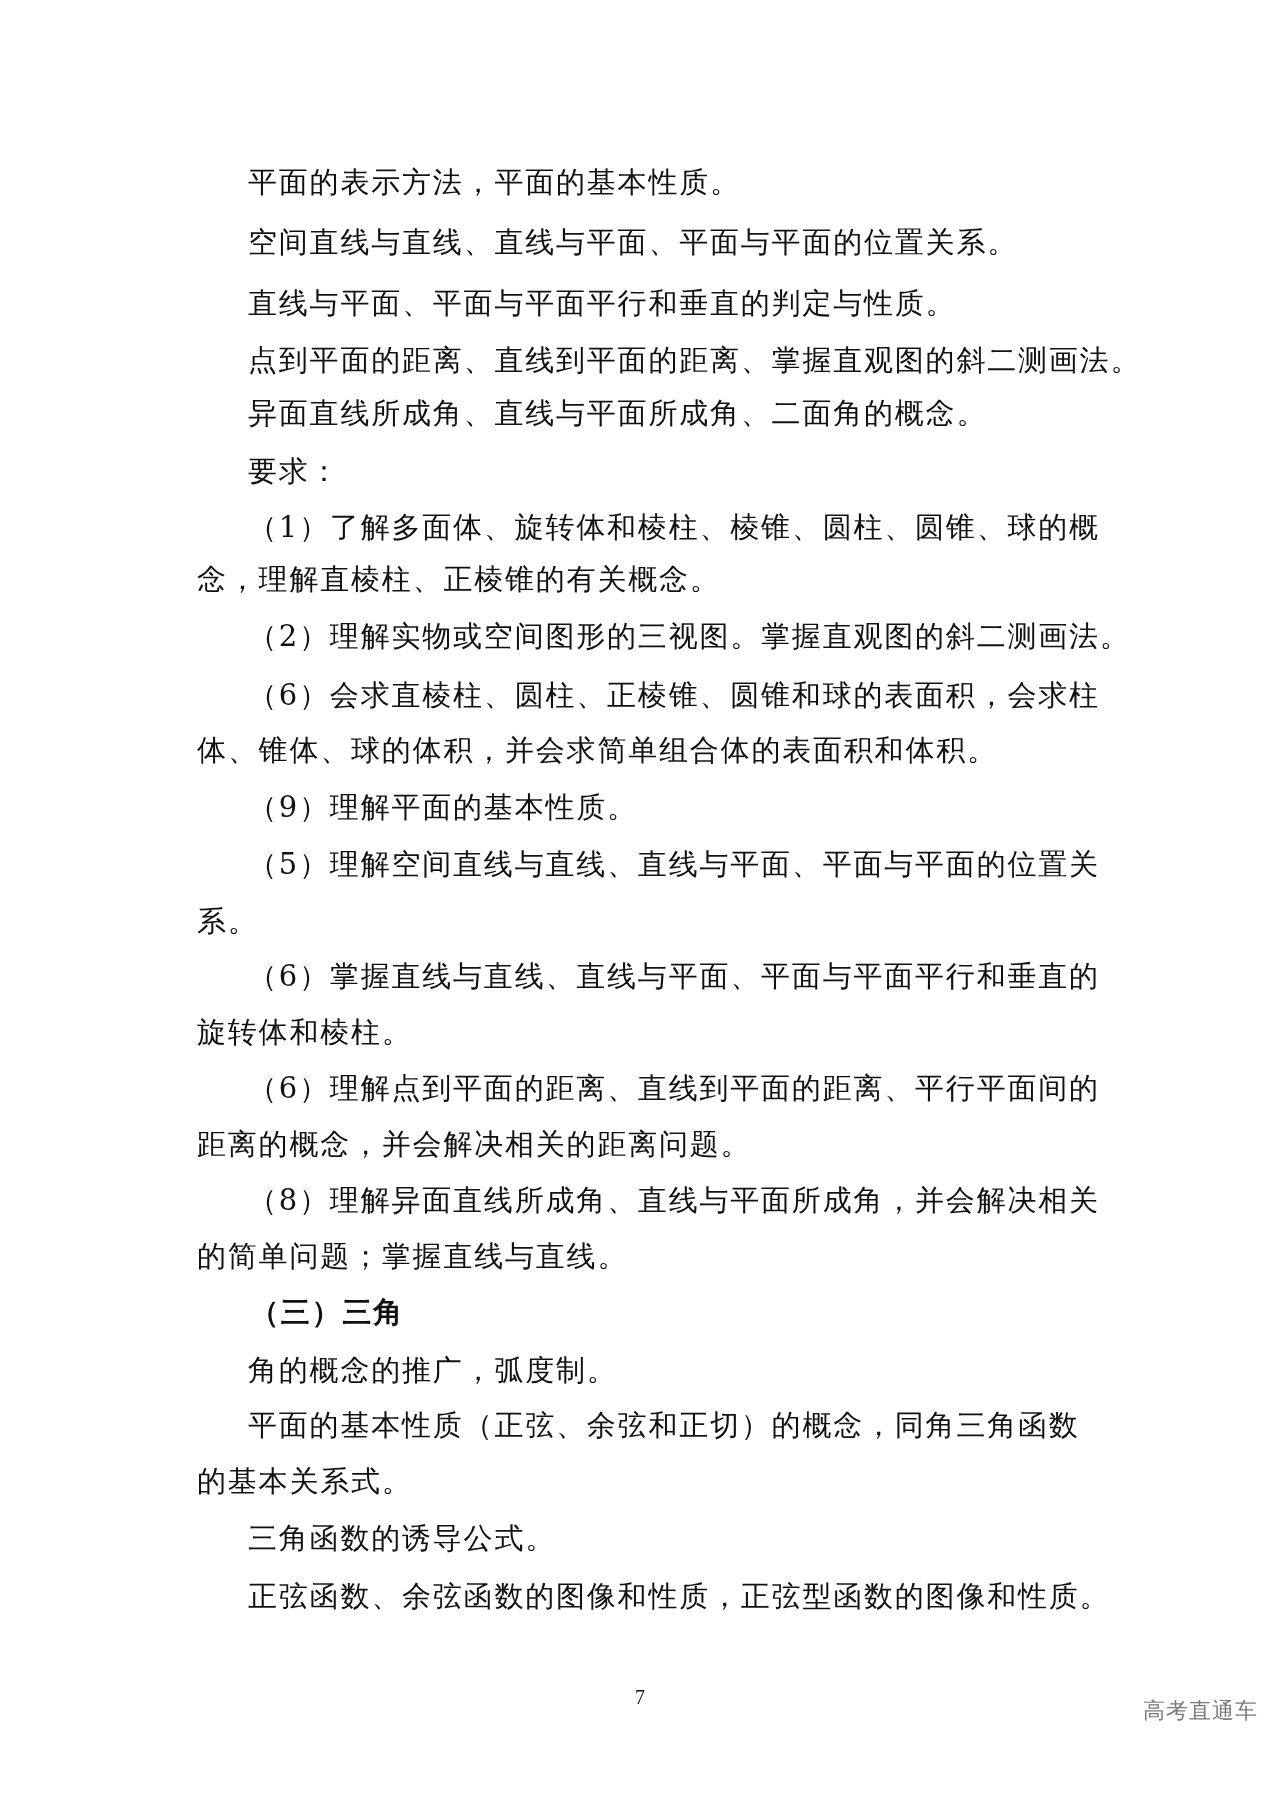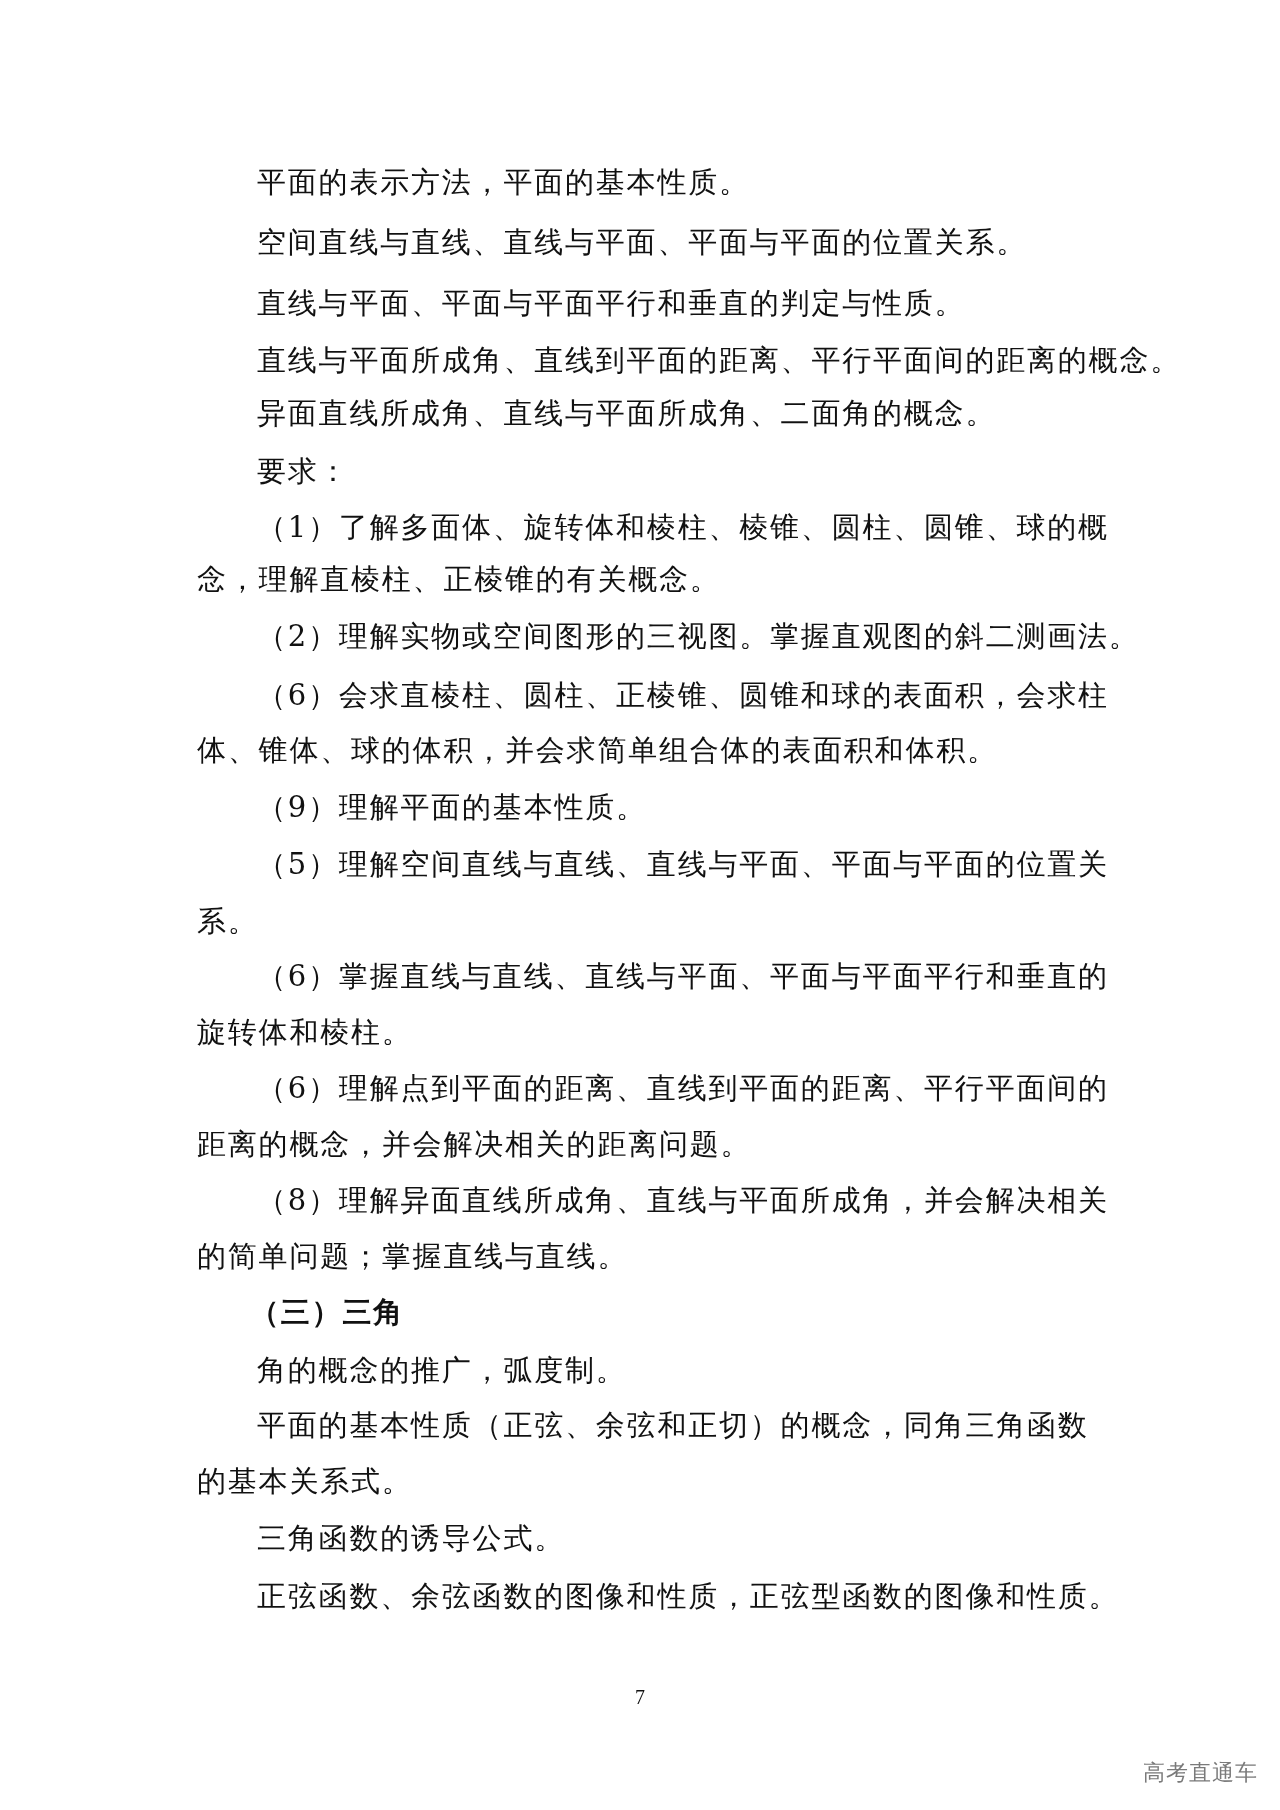--- a/index.html
+++ b/index.html
@@ -1,34 +1,34 @@
 <!DOCTYPE html>
 <html><head>
 <meta charset="utf-8">
 <style>
   html, body { margin: 0; padding: 0; background: #ffffff; }
   body { width: 1280px; height: 1810px; position: relative; overflow: hidden;
          font-family: "DejaVu Serif", "Liberation Serif", serif; color: #111; }
   .line { position: absolute; left: 197px; font-size: 29px; letter-spacing: 1.8px;
           line-height: 36px; white-space: nowrap; }
-  .indent { left: 257px; text-align: center; }
+  .indent { left: 248px; text-align: center; }
   .heading { font-family: "DejaVu Sans", "Liberation Sans", sans-serif; font-weight: bold; left: 250px; }
   .page-num { position: absolute; left: 0; width: 1280px; text-align: center; top: 1686px;
               font-size: 20px; font-family: "Liberation Serif", serif; }
-  .watermark { position: absolute; left: 1143px; top: 1758px; font-size: 22px; color: #7a7a7a;
+  .watermark { position: absolute; left: 1143px; top: 1696px; font-size: 22px; color: #7a7a7a;
                font-family: Liberation Sans, sans-serif; letter-spacing: 1px; }
 </style>
 </head>
 <body>
 
 <div>
   <div class="line indent" style="top:164px">平面的表示方法，平面的基本性质。</div>
   <div class="line indent" style="top:224px">空间直线与直线、直线与平面、平面与平面的位置关系。</div>
   <div class="line indent" style="top:285px">直线与平面、平面与平面平行和垂直的判定与性质。</div>
-  <div class="line indent" style="top:342px">直线与平面所成角、直线到平面的距离、平行平面间的距离的概念。</div>
+  <div class="line indent" style="top:342px">点到平面的距离、直线到平面的距离、掌握直观图的斜二测画法。</div>
   <div class="line indent" style="top:395px">异面直线所成角、直线与平面所成角、二面角的概念。</div>
   <div class="line indent" style="top:453px">要求：</div>
   <div class="line indent" style="top:509px">（1）了解多面体、旋转体和棱柱、棱锥、圆柱、圆锥、球的概</div>
   <div class="line" style="top:561px">念，理解直棱柱、正棱锥的有关概念。</div>
   <div class="line indent" style="top:618px">（2）理解实物或空间图形的三视图。掌握直观图的斜二测画法。</div>
   <div class="line indent" style="top:677px">（6）会求直棱柱、圆柱、正棱锥、圆锥和球的表面积，会求柱</div>
   <div class="line" style="top:732px">体、锥体、球的体积，并会求简单组合体的表面积和体积。</div>
   <div class="line indent" style="top:789px">（9）理解平面的基本性质。</div>
   <div class="line indent" style="top:846px">（5）理解空间直线与直线、直线与平面、平面与平面的位置关</div>
   <div class="line" style="top:903px">系。</div>

